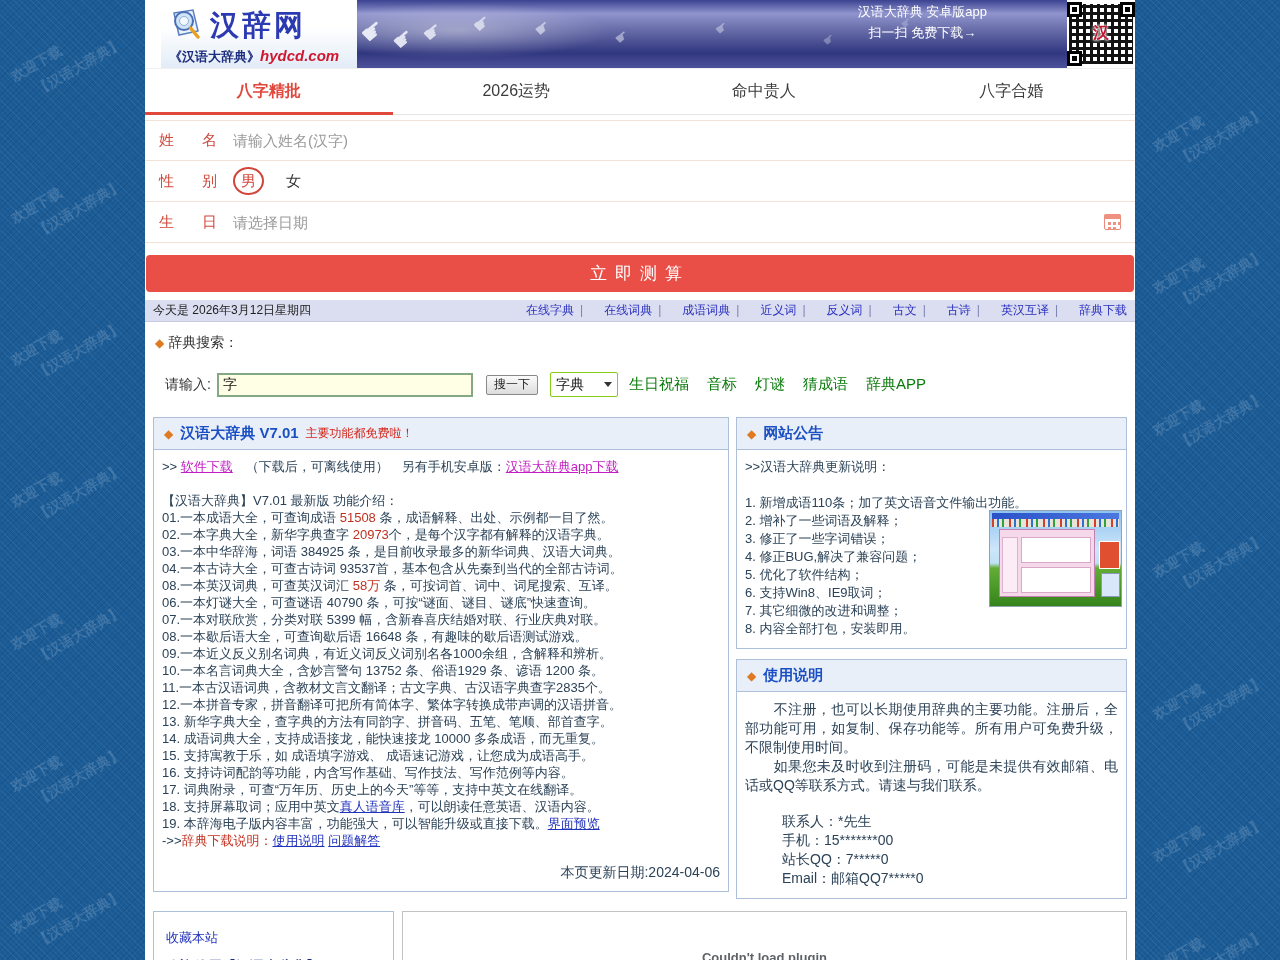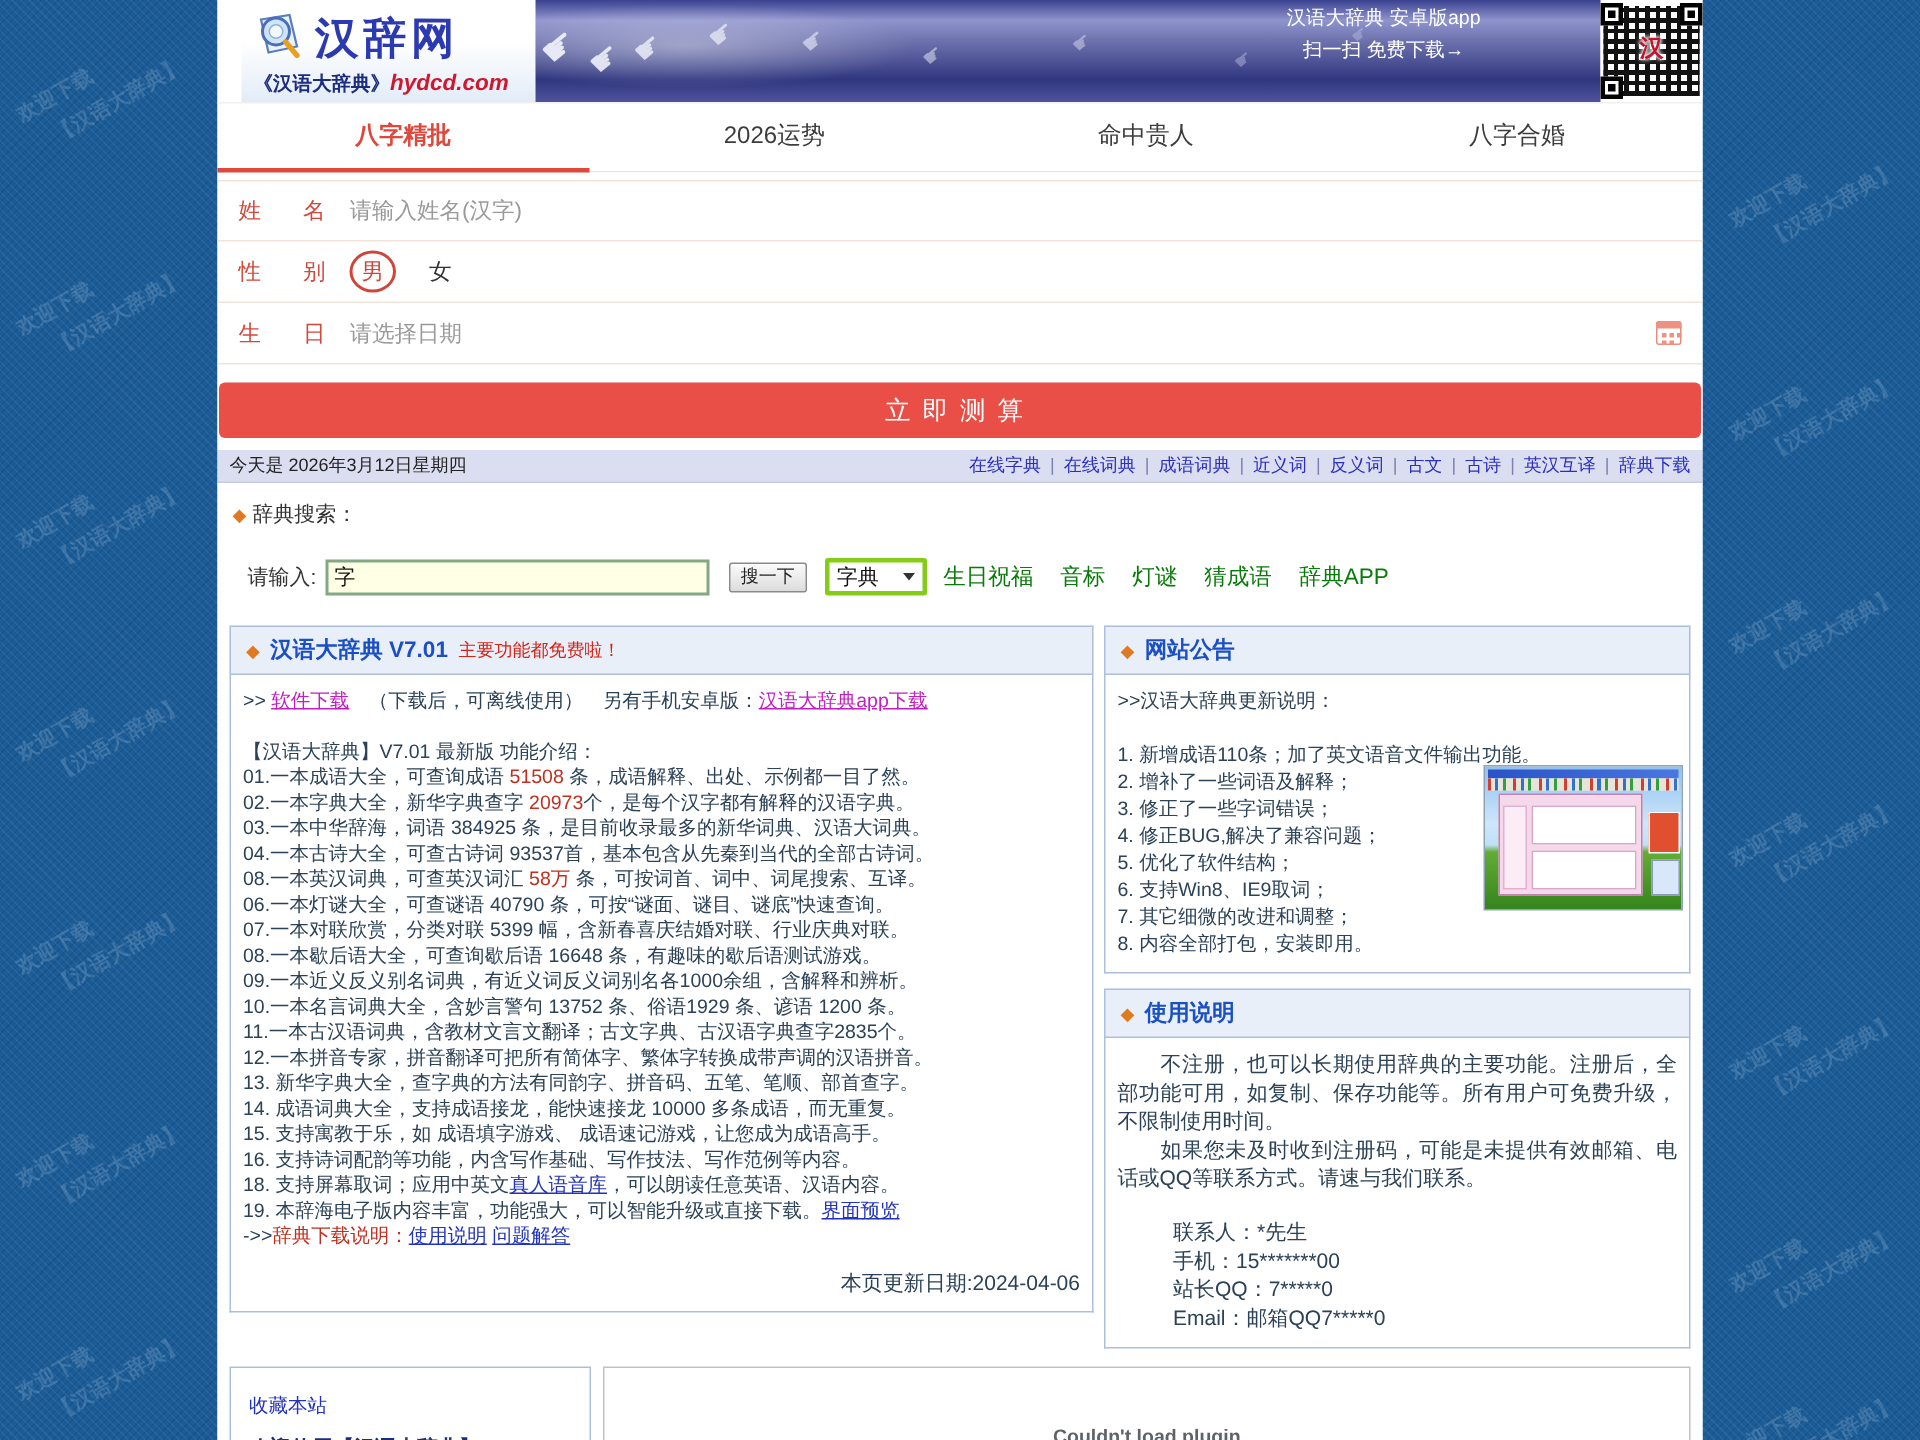--- a/index.html
+++ b/index.html
@@ -61,33 +61,33 @@
   .cal-icon::before { content:""; position:absolute; left:-1px; right:-1px; top:-1px; height:5px; background:#ef9180; border-radius:2px 2px 0 0; }
   .cal-icon::after { content:""; position:absolute; left:3px; top:7px; width:3px; height:3px; background:#ef9180;
     box-shadow:5px 0 0 #ef9180, 10px 0 0 #ef9180, 0 5px 0 #ef9180, 5px 5px 0 #ef9180; }
   
   .submit-wrap { background:#fff; padding:12px 1px 8px; }
   .submit-btn { display:block; width:100%; height:37px; background:#e94f46; border:none; border-radius:4px;
     color:#fff; font-size:17px; letter-spacing:8px; cursor:pointer; font-family:inherit; }
   
   .datebar { height:22px; background:#dbdef1; border-bottom:1px solid #c7cbdf; display:flex; justify-content:space-between;
     align-items:center; padding:0 8px; font-size:12px; color:#222; white-space:nowrap; }
-  .datebar-links { display:flex; align-items:flex-end; }
+  .datebar-links { display:flex; align-items:flex-end;gap:15px; }
   .db-link { color:#2a2fbe; cursor:pointer; }
   .db-link:not(:last-of-type)::after { content:"|"; color:#7a80b0; margin:0 6px; }
   
   .content { background:#fff; padding:12px 8px 0; }
   .search-title { font-size:14px; color:#333; margin-left:2px; display:flex; align-items:center; gap:4px; }
   .diamond-icon { color:#e07a20; font-size:12px; }
   .search-row { margin:20px 0 0 12px; display:flex; align-items:center; font-size:14px; color:#333; }
   .search-input { width:256px; height:24px; background:#feffe4; border:2px solid #84a884; margin-left:6px; padding:0 4px;
     font-size:14px; color:#111; font-family:inherit; outline:none; }
   .search-btn { margin-left:13px; width:52px; height:20px; background:linear-gradient(#fbfbfb,#dcdcdc); border:1px solid #8a8a8a;
     border-radius:2px; font-size:12px; color:#222; cursor:pointer; font-family:inherit; }
-  .dict-select { margin-left:12px; width:68px; height:25px; border:3px solid #84cc16; border-radius:2px; background:#fff;
+  .dict-select { margin-left:12px; width:68px; height:25px; border:1px solid #84cc16; border-radius:2px; background:#fff;
     display:flex; align-items:center; justify-content:space-between; padding:0 5px; font-size:14px; color:#111; cursor:pointer; }
   .sel-arrow { width:0; height:0; border-left:4px solid transparent; border-right:4px solid transparent; border-top:5px solid #333; }
   .quick-links { display:flex; gap:18px; margin-left:11px; }
   .quick-link { color:#0a7a0a; font-size:15px; cursor:pointer; white-space:nowrap; }
   
   .panels { display:flex; justify-content:space-between; align-items:flex-start; margin-top:20px; }
   .panel-left { width:576px; } .panel-right { width:391px; }
   .panel-head { height:33px; background:#e9eff9; border:1px solid #aebfd9; display:flex; align-items:center; padding:0 10px; gap:7px; }
   .ph-title { font-size:15px; font-weight:bold; color:#1b50c4; }
   .ph-badge { font-size:12px; color:#d42317; }
@@ -270,20 +270,21 @@
               <div class="line"><span>07.一本对联欣赏，分类对联 5399 幅，含新春喜庆结婚对联、行业庆典对联。</span></div>
               <div class="line"><span>08.一本歇后语大全，可查询歇后语 16648 条，有趣味的歇后语测试游戏。</span></div>
               <div class="line"><span>09.一本近义反义别名词典，有近义词反义词别名各1000余组，含解释和辨析。</span></div>
               <div class="line"><span>10.一本名言词典大全，含妙言警句 13752 条、俗语1929 条、谚语 1200 条。</span></div>
               <div class="line"><span>11.一本古汉语词典，含教材文言文翻译；古文字典、古汉语字典查字2835个。</span></div>
               <div class="line"><span>12.一本拼音专家，拼音翻译可把所有简体字、繁体字转换成带声调的汉语拼音。</span></div>
               <div class="line"><span>13. 新华字典大全，查字典的方法有同韵字、拼音码、五笔、笔顺、部首查字。</span></div>
               <div class="line"><span>14. 成语词典大全，支持成语接龙，能快速接龙 10000 多条成语，而无重复。</span></div>
               <div class="line"><span>15. 支持寓教于乐，如 成语填字游戏、 成语速记游戏，让您成为成语高手。</span></div>
               <div class="line"><span>16. 支持诗词配韵等功能，内含写作基础、写作技法、写作范例等内容。</span></div>
+              <div class="line"><span>17. 词典附录，可查“万年历、历史上的今天”等等，支持中英文在线翻译。</span></div>
               <div class="line"><span>18. 支持屏幕取词；应用中英文</span><span class="seg-link">真人语音库</span><span>，可以朗读任意英语、汉语内容。</span></div>
               <div class="line"><span>19. 本辞海电子版内容丰富，功能强大，可以智能升级或直接下载。</span><span class="seg-link">界面预览</span></div>
           </div>
           <div class="line"><span>-&gt;&gt;</span><span class="seg-red">辞典下载说明：</span><span class="seg-link">使用说明</span><span> </span><span class="seg-link">问题解答</span></div>
           <div class="update-line">本页更新日期:2024-04-06</div>
         </div>
       </div>
 
       <div class="panel-right">
         <div>

